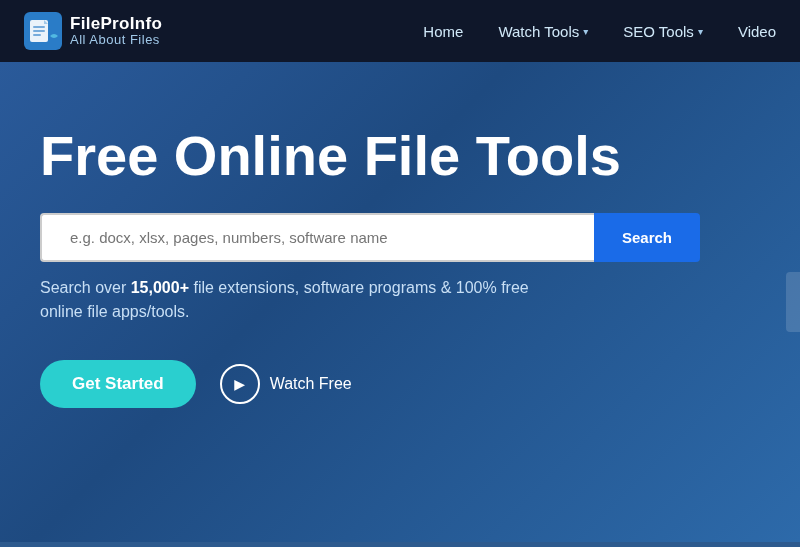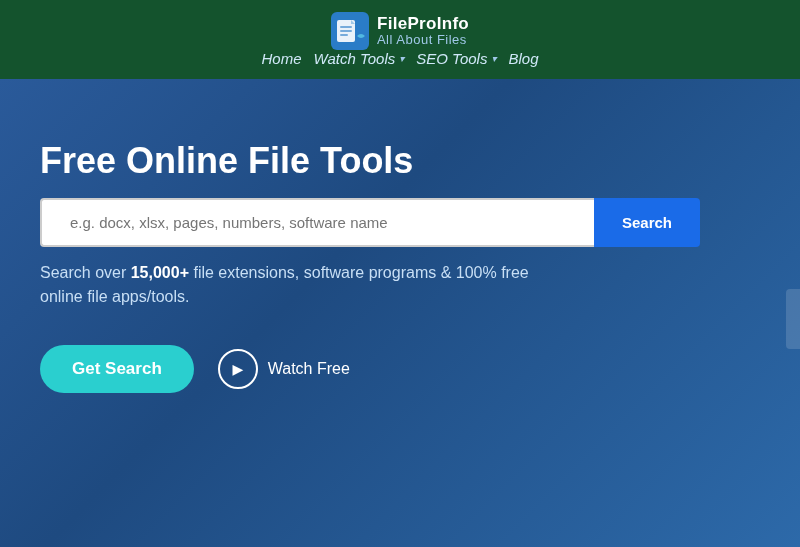--- a/index.html
+++ b/index.html
@@ -11,22 +11,21 @@
       overflow: hidden;
       background: #2d5a8e;
     }
 
     
     .header {
       display: flex;
       align-items: center;
       justify-content: space-between;
       padding: 12px 24px;
-      background: #14532d;
-      flex-direction: column;
+      background: #0f172a;
     }
 
     .logo-area {
       display: flex;
       align-items: center;
       gap: 8px;
     }
 
     .logo-icon {
       width: 38px;
@@ -48,22 +47,21 @@
 
     .logo-subtitle {
       color: #a0c8e8;
       font-size: 13px;
       letter-spacing: 0.5px;
     }
 
     .nav {
       display: flex;
       align-items: center;
-      gap: 12px;
-      font-style: italic;
+      gap: 35px;
     }
 
     .nav-item {
       color: #d0e8f8;
       font-size: 15px;
       cursor: pointer;
       display: flex;
       align-items: center;
       gap: 4px;
     }
@@ -76,23 +74,23 @@
     
     .hero {
       background: linear-gradient(135deg, #2a5a9a 0%, #1e4a80 40%, #2d6aaa 100%);
       padding: 60px 40px 40px 40px;
       position: relative;
       min-height: 480px;
     }
 
     .hero-title {
       color: #fff;
-      font-size: 36px;
-      font-weight: bold;
-      margin-bottom: 16px;
+      font-size: 56px;
+      font-weight: bold;
+      margin-bottom: 24px;
       line-height: 1.2;
     }
 
     .search-row {
       display: flex;
       align-items: stretch;
       max-width: 660px;
       margin-bottom: 14px;
     }
 
@@ -208,39 +206,39 @@
   <nav class="nav">
     <span class="nav-item">Home</span>
     <span class="nav-item">
       <span>Watch Tools</span>
       <span class="nav-chevron">▾</span>
     </span>
     <span class="nav-item">
       <span>SEO Tools</span>
       <span class="nav-chevron">▾</span>
     </span>
-    <span class="nav-item">Blog</span>
+    <span class="nav-item">Video</span>
   </nav>
 </header>
 
 <section class="hero">
   <h1 class="hero-title">Free Online File Tools</h1>
 
   <div class="search-row">
     <input class="search-input" type="text" placeholder="e.g. docx, xlsx, pages, numbers, software name" style="">
     <button class="search-button">Search</button>
   </div>
 
   <p class="search-desc">
     <span>Search over </span><strong>15,000+</strong><span> file extensions, software programs &amp;
 100% free online file apps/tools.</span>
   </p>
 
   <div class="hero-actions">
-    <button class="btn-get-started">Get Search</button>
+    <button class="btn-get-started">Get Started</button>
     <div class="watch-video">
       <div class="play-circle">▶</div>
       <span>Watch Free</span>
     </div>
   </div>
 
   <div class="hero-deco"></div>
 </section>
 
 </body></html>

